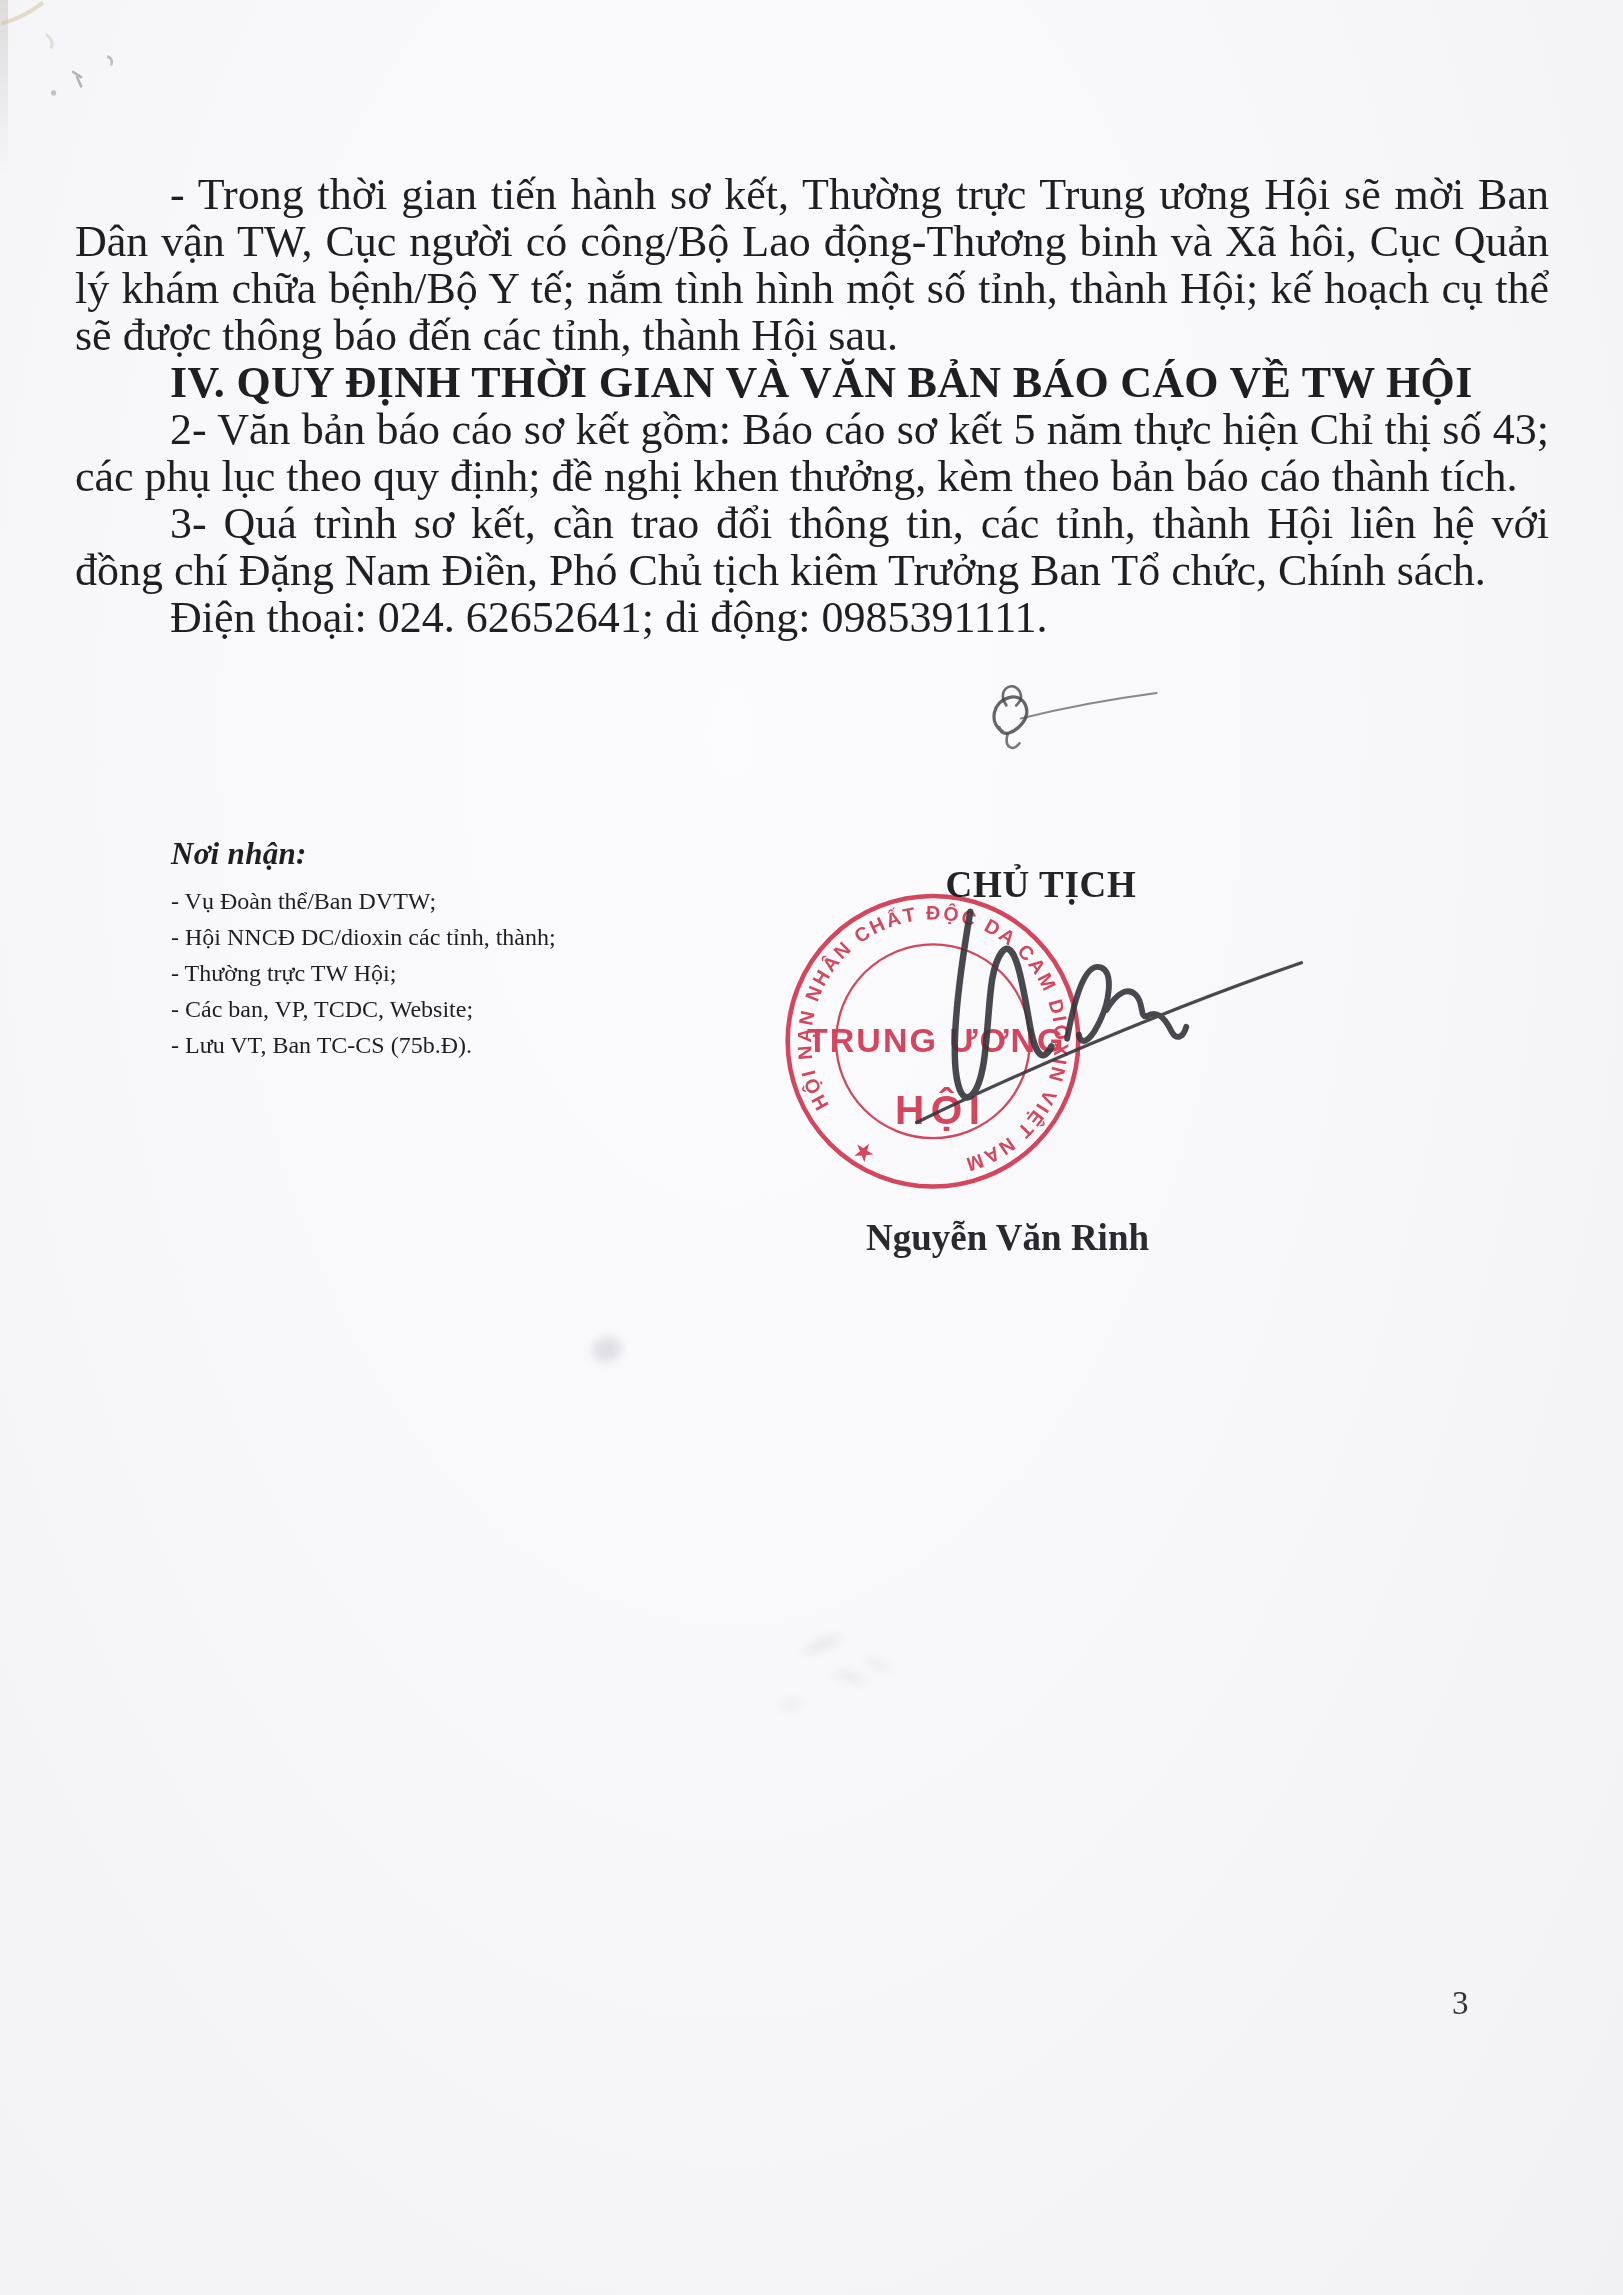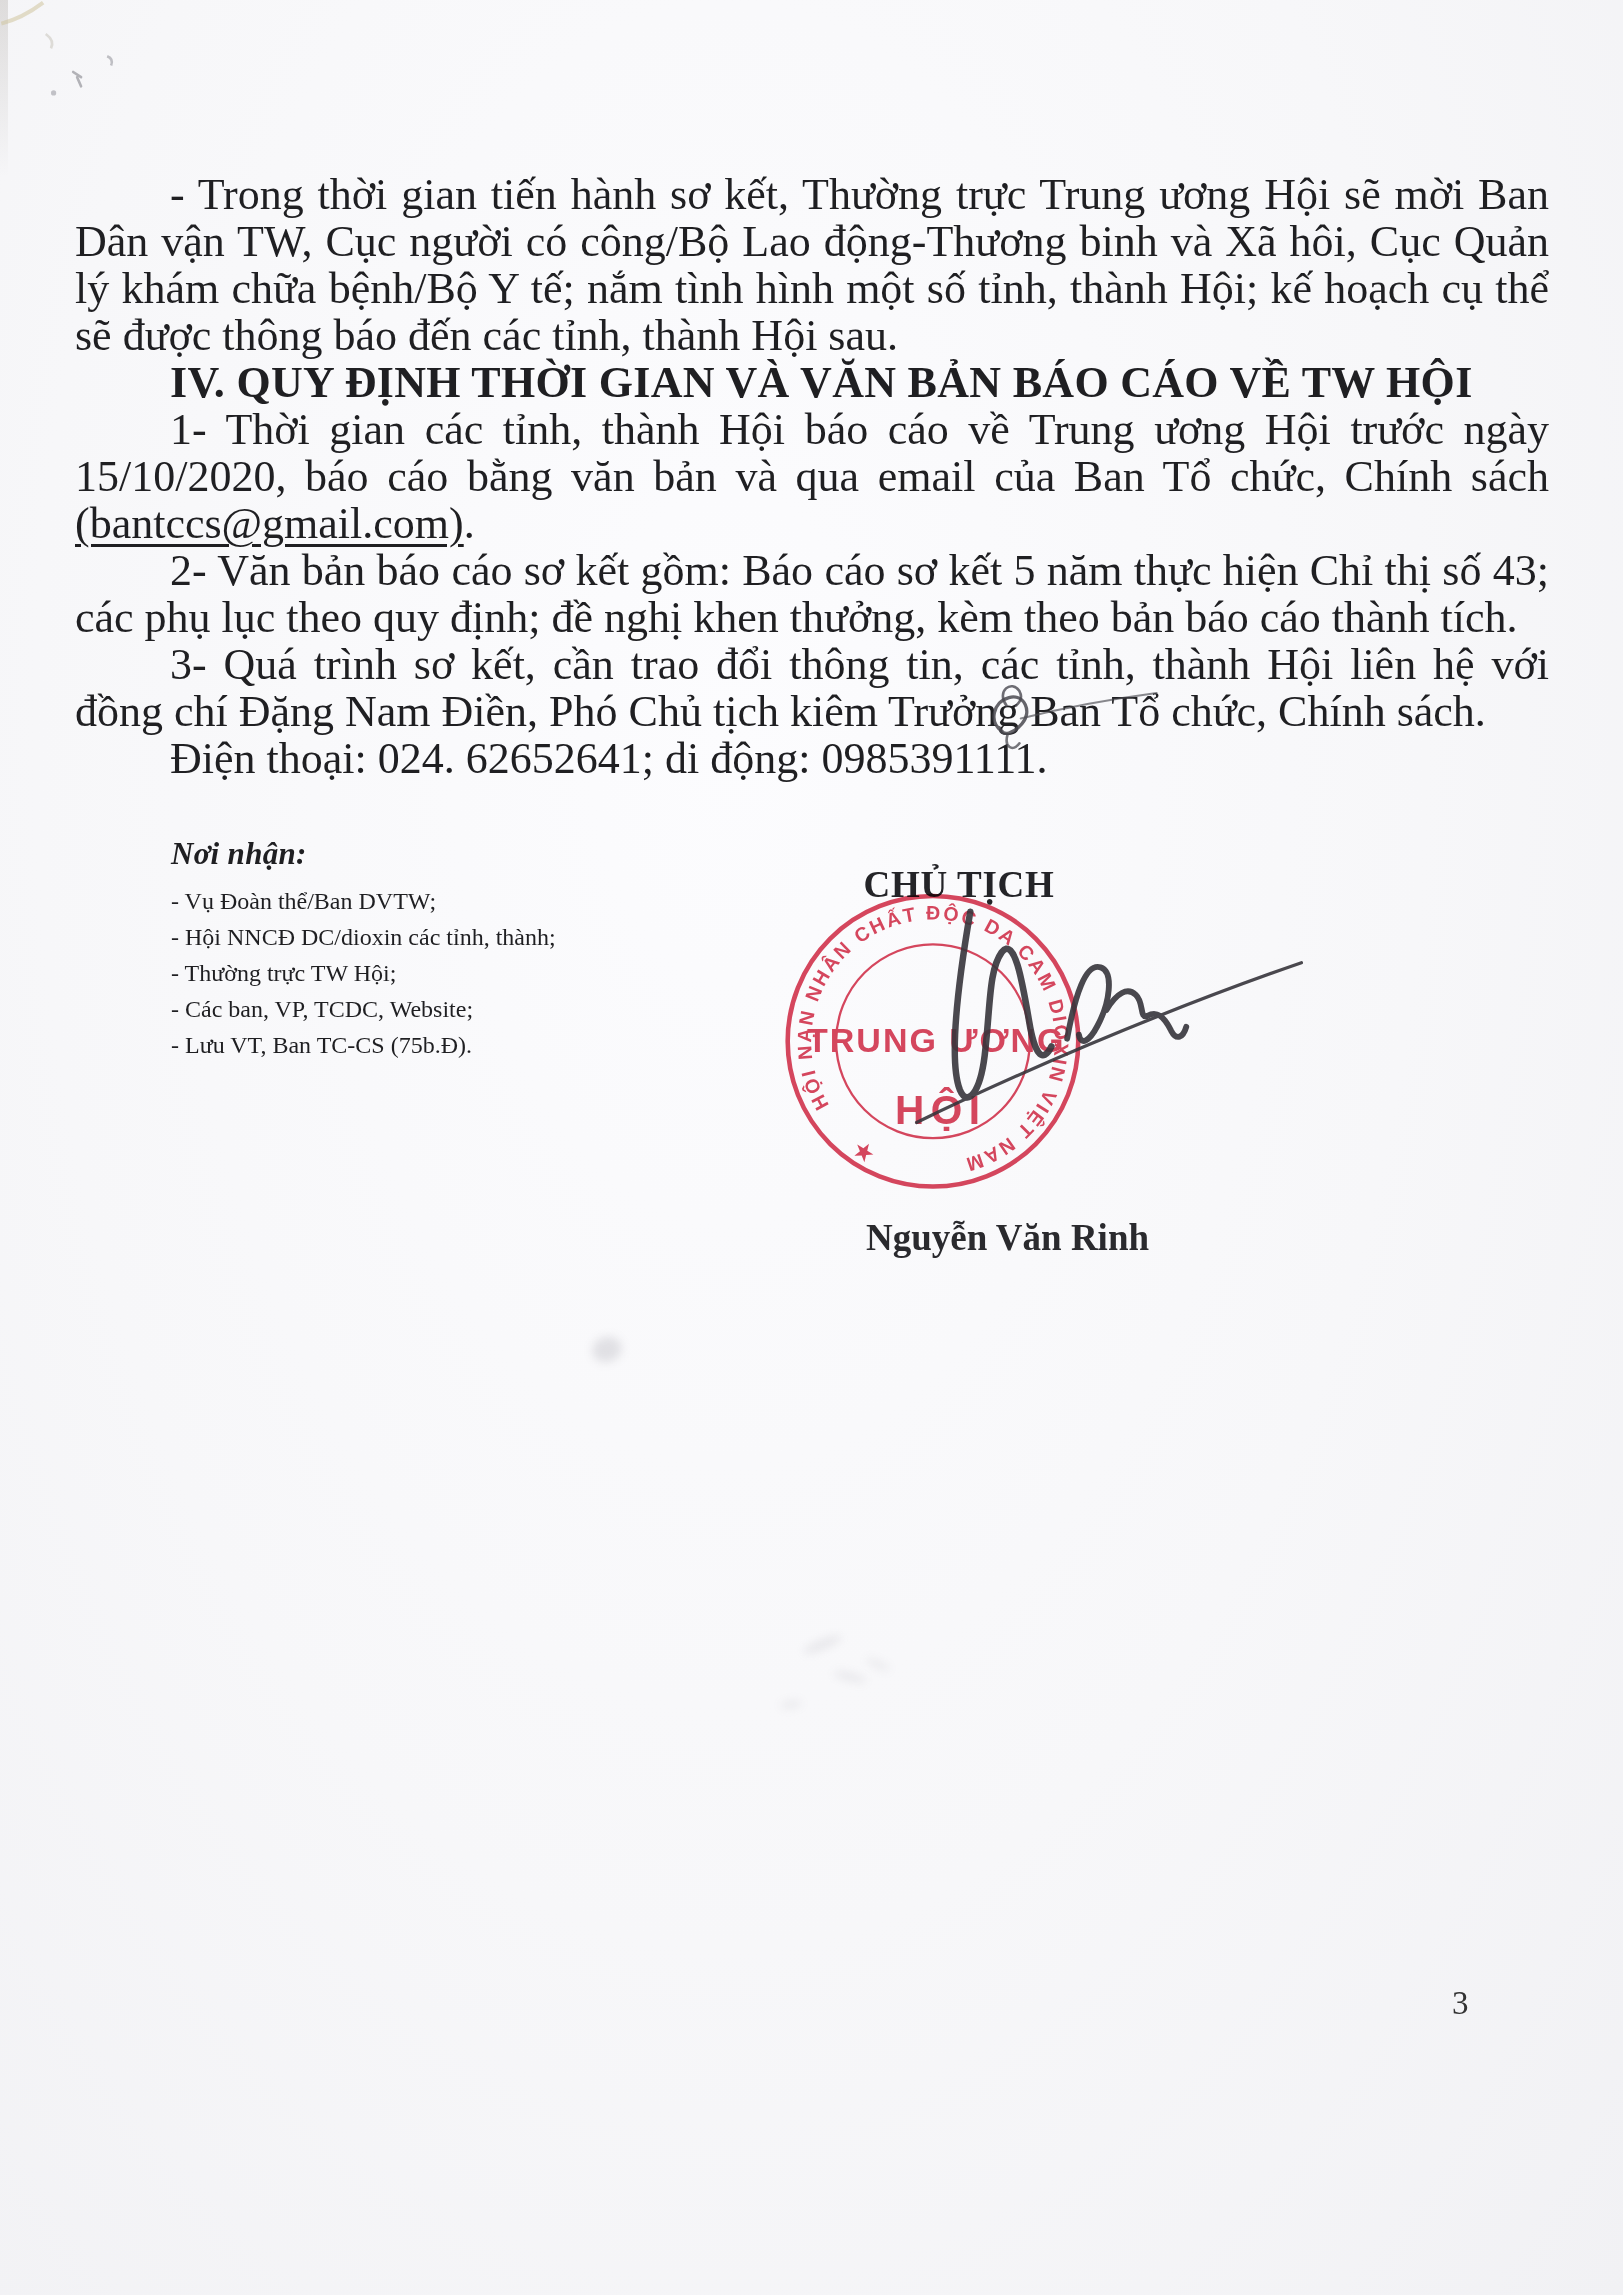--- a/index.html
+++ b/index.html
@@ -28,21 +28,21 @@
   }
   
   .recipients { position:absolute; left:171px; top:836px; }
   .recipients-title {
     font-weight:bold; font-style:italic; font-size:31px; line-height:36px;
     margin-bottom:10.5px; letter-spacing:0.3px;
   }
   .recipient { font-size:24px; line-height:36px; }
   
   .chairman-title {
-    position:absolute; left:861px; top:863px; width:196px; text-align:center;
+    position:absolute; left:943px; top:863px; width:196px; text-align:center;
     font-weight:bold; font-size:37px; letter-spacing:0.7px; color:#242428;
   }
   .chairman-name {
     position:absolute; left:844px; top:1216px; width:327px; text-align:center;
     font-weight:bold; font-size:37px; color:#2a2a2e;
   }
   .page-number { position:absolute; left:1452px; top:1985px; font-size:33px; color:#333; }
   
   .overlay { position:absolute; pointer-events:none; }
   .smudge {
@@ -65,21 +65,20 @@
     <path d="M 2,36 Q 34,28 66,4" fill="none" stroke="#cfc49f" stroke-width="6" opacity="0.55"></path>
     <path d="M 70,52 q 14,10 8,22" fill="none" stroke="#b9b3a4" stroke-width="4" opacity="0.4"></path>
     <path d="M 112,110 l 12,8 m -6,0 l 6,14" fill="none" stroke="#6e6d76" stroke-width="4" opacity="0.5" stroke-linecap="round"></path>
     <path d="M 164,86 q 10,4 6,14" fill="none" stroke="#7a7982" stroke-width="4" opacity="0.45"></path>
     <circle cx="82" cy="142" r="4" fill="#81808a" opacity="0.45"></circle>
   </svg>
 
   <div class="doc-body">
     <p>- Trong thời gian tiến hành sơ kết, Thường trực Trung ương Hội sẽ mời Ban Dân vận TW, Cục người có công/Bộ Lao động-Thương binh và Xã hôi, Cục Quản lý khám chữa bệnh/Bộ Y tế; nắm tình hình một số tỉnh, thành Hội; kế hoạch cụ thể sẽ được thông báo đến các tỉnh, thành Hội sau.</p>
     <p class="heading">IV. QUY ĐỊNH THỜI GIAN VÀ VĂN BẢN BÁO CÁO VỀ TW HỘI</p>
-    <p><span>1- Thời gian các tỉnh, thành Hội báo cáo về Trung ương Hội trước ngày 15/10/2020, báo cáo bằng văn bản và qua email của Ban Tổ chức, Chính sách </span><span class="email-underline">(bantccs@gmail.com)</span><span>.</span></p>
     <p>2- Văn bản báo cáo sơ kết gồm: Báo cáo sơ kết 5 năm thực hiện Chỉ thị số 43; các phụ lục theo quy định; đề nghị khen thưởng, kèm theo bản báo cáo thành tích.</p>
     <p>3- Quá trình sơ kết, cần trao đổi thông tin, các tỉnh, thành Hội liên hệ với đồng chí Đặng Nam Điền, Phó Chủ tịch kiêm Trưởng Ban Tổ chức, Chính sách.</p>
     <p>Điện thoại: 024. 62652641; di động: 0985391111.</p>
   </div>
 
   <svg class="overlay" style="left:975px;top:674px" width="196" height="85" viewBox="1490 1030 300 130">
     <g fill="none" stroke="#4a4950" stroke-linecap="round">
       <path d="M 1532,1118 C 1510,1104 1518,1072 1542,1066 C 1566,1060 1578,1088 1562,1106 C 1550,1120 1532,1128 1527,1112" stroke-width="5" opacity="0.85"></path>
       <path d="M 1538,1078 C 1522,1056 1546,1038 1558,1056 C 1563,1065 1560,1072 1553,1078" stroke-width="4" opacity="0.8"></path>
       <path d="M 1540,1122 C 1534,1142 1548,1150 1558,1136" stroke-width="4" opacity="0.75"></path>

